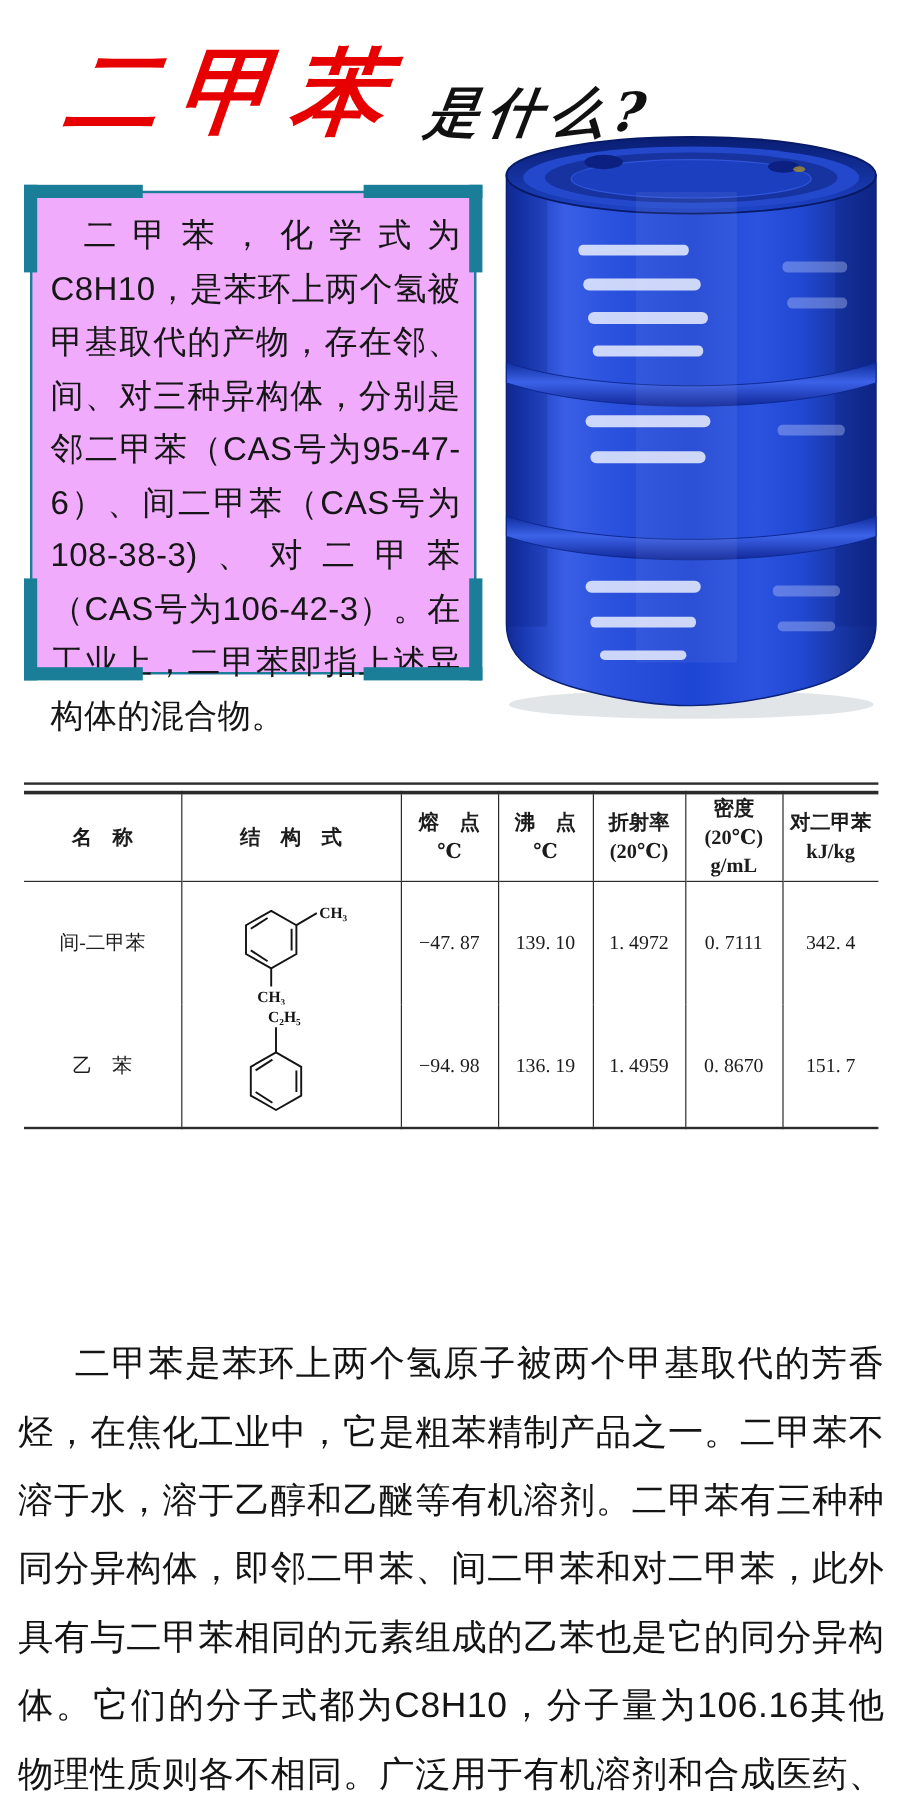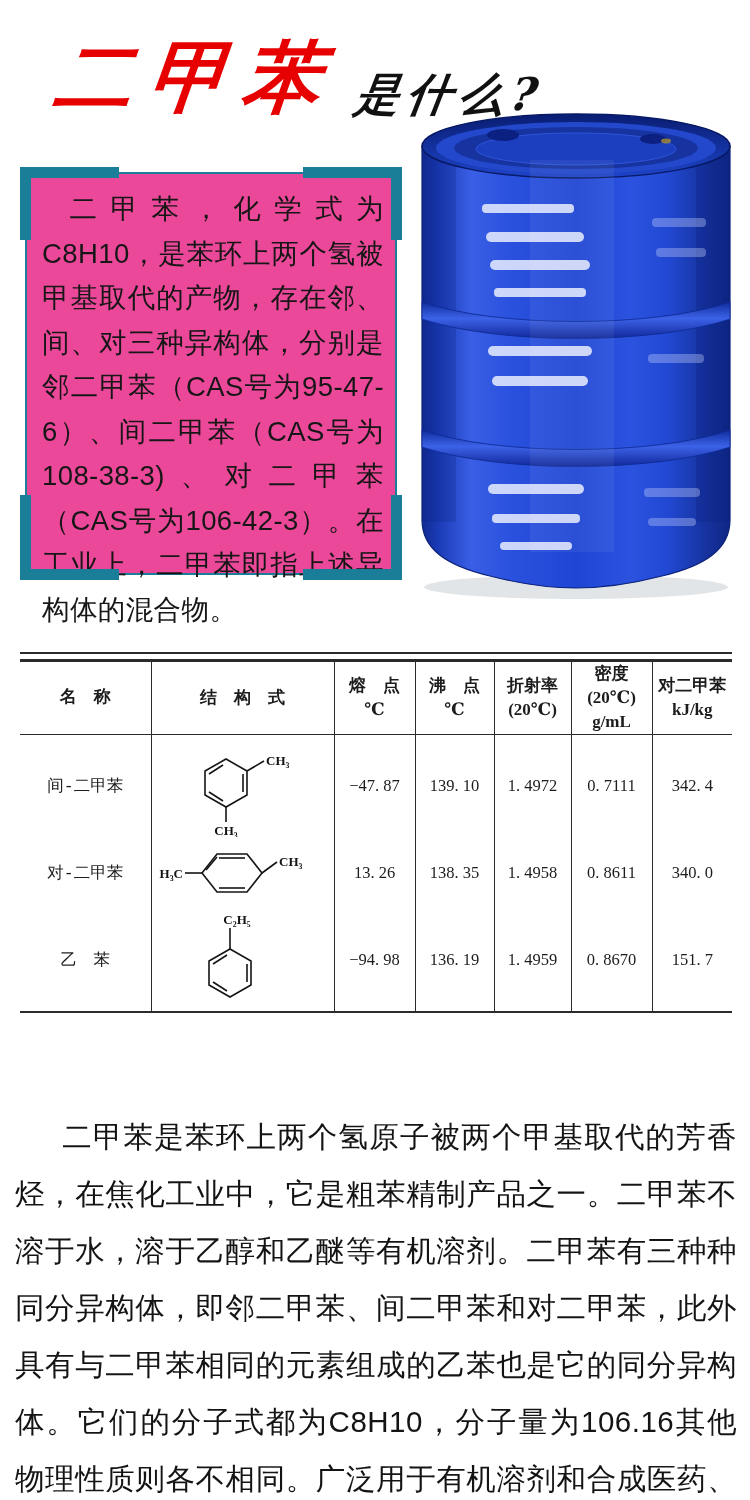--- a/index.html
+++ b/index.html
@@ -16,22 +16,22 @@
     font-size:78px;font-weight:900;font-style:italic;letter-spacing:16px;
     transform:skewX(-6deg);line-height:1;
   }
   .sub-title{
     display:inline-block;font-family:"DejaVu Serif","Liberation Serif",serif;
     font-size:45px;font-weight:900;font-style:italic;letter-spacing:7px;
     color:#111;transform:skewX(-8deg);position:relative;top:6px;margin-left:14px;
   }
   
   .intro-box{
-    position:absolute;left:25px;top:172px;width:372px;height:403px;
-    border:2.5px solid #1a7e99;box-sizing:border-box;background:#ec4899;
+    position:absolute;left:25px;top:159px;width:372px;height:403px;
+    border:2.5px solid #1a7e99;box-sizing:border-box;background:#f0abfc;
   }
   .bracket{position:absolute;border:0 solid #1a7e99;}
   .b-tl{top:-7px;left:-7px;width:88px;height:62px;border-top-width:11px;border-left-width:11px;}
   .b-tr{top:-7px;right:-7px;width:88px;height:62px;border-top-width:11px;border-right-width:11px;}
   .b-bl{bottom:-7px;left:-7px;width:88px;height:74px;border-bottom-width:11px;border-left-width:11px;}
   .b-br{bottom:-7px;right:-7px;width:88px;height:74px;border-bottom-width:11px;border-right-width:11px;}
   .intro-text{
     margin:13px 11px 0 15px;font-size:27.5px;line-height:44.5px;
     letter-spacing:0.4px;text-indent:1em;color:#161616;text-align:justify;
   }
@@ -44,21 +44,21 @@
     font-family:"Liberation Serif","DejaVu Serif",serif;
   }
   table.props{
     border-collapse:collapse;table-layout:fixed;width:712px;
     border-top:3px solid #2b2b2b;border-bottom:2.5px solid #2b2b2b;
   }
   table.props td,table.props th{
     border-left:1.5px solid #2b2b2b;text-align:center;vertical-align:middle;
     padding:0 2px;color:#1c1c1c;
   }
-  table.props td:first-child,table.props th:first-child{border-left:none;font-family:Liberation Mono, monospace;}
+  table.props td:first-child,table.props th:first-child{border-left:none;}
   table.props thead th{
     height:66px;font-size:17px;font-weight:700;line-height:24px;
     border-bottom:1.5px solid #2b2b2b;
   }
   table.props tbody td{font-size:16.5px;font-weight:500;}
   tr.r1 td{height:74px;} tr.r2 td{height:84px;} tr.r3 td{height:72px;} tr.r4 td{height:84px;}
   .col-name{width:131px;} .col-struct{width:183px;} .col-mp{width:81px;}
   .col-bp{width:79px;} .col-ri{width:77px;} .col-d{width:81px;} .col-h{width:80px;}
   .struct-svg{display:block;margin:0 auto;}
   .struct-svg text{
@@ -208,40 +208,20 @@
               <text x="98" y="30">CH₃</text>
               <text x="58" y="100" text-anchor="middle">CH₃</text>
             </svg>
           </td>
           <td>−47. 87</td>
           <td>139. 10</td>
           <td>1. 4972</td>
           <td>0. 7111</td>
           <td>342. 4</td>
         </tr>
-        <tr class="r3">
-          <td>对-二甲苯</td>
-          <td>
-            <svg class="struct-svg" width="176" height="66">
-              <polygon class="bond" points="47,33 62,14 92,14 107,33 92,52 62,52"></polygon>
-              <line class="bond" x1="64" y1="18" x2="90" y2="18"></line>
-              <line class="bond" x1="64" y1="48" x2="90" y2="48"></line>
-              <line class="bond" x1="51" y1="30" x2="62" y2="17"></line>
-              <line class="bond" x1="30" y1="33" x2="47" y2="33"></line>
-              <line class="bond" x1="107" y1="33" x2="122" y2="22"></line>
-              <text x="28" y="38" text-anchor="end">H₃C</text>
-              <text x="124" y="26">CH₃</text>
-            </svg>
-          </td>
-          <td>13. 26</td>
-          <td>138. 35</td>
-          <td>1. 4958</td>
-          <td>0. 8611</td>
-          <td>340. 0</td>
-        </tr>
         <tr class="r4">
           <td>乙　苯</td>
           <td>
             <svg class="struct-svg" width="150" height="102">
               <text x="69" y="15" text-anchor="middle">C₂H₅</text>
               <line class="bond" x1="62" y1="19" x2="62" y2="40"></line>
               <polygon class="bond" points="62,40 83,52 83,76 62,88 41,76 41,52"></polygon>
               <line class="bond" x1="45" y1="55" x2="59" y2="46"></line>
               <line class="bond" x1="45" y1="73" x2="59" y2="82"></line>
               <line class="bond" x1="79" y1="55" x2="79" y2="73"></line>

